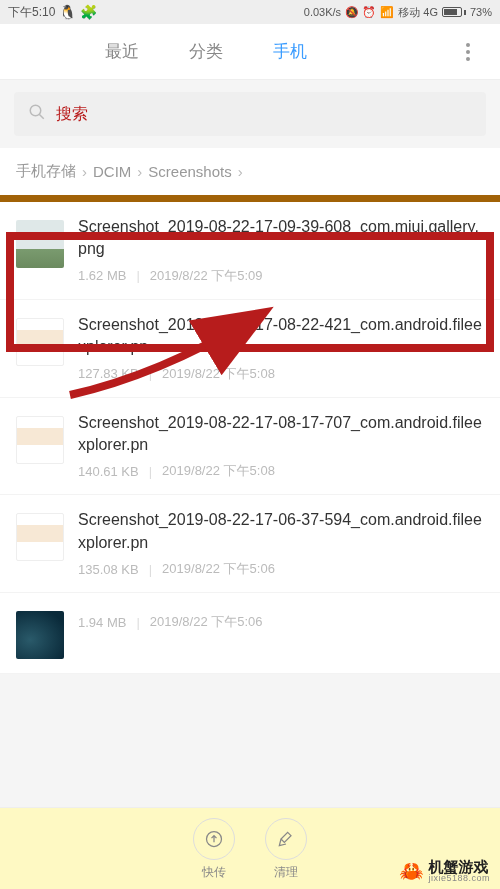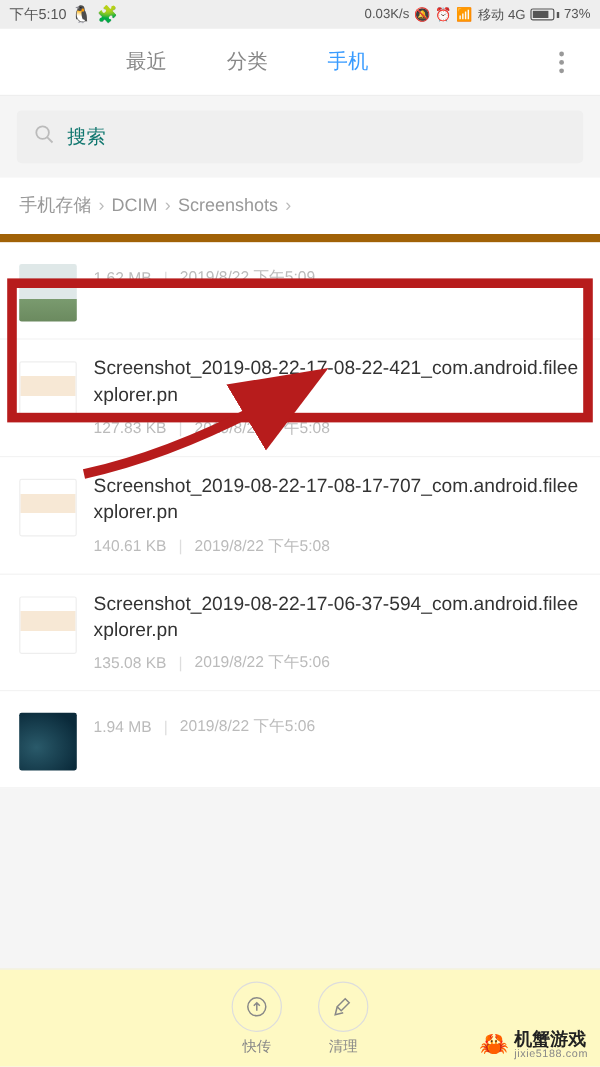--- a/index.html
+++ b/index.html
@@ -48,21 +48,21 @@
 
     
     .search-bar {
       margin: 12px 14px;
       background: #efefef;
       border-radius: 4px;
       height: 44px;
       display: flex;
       align-items: center;
       padding: 0 14px;
-      color: #0f766e;
+      color: #b91c1c;
       font-size: 16px;
       gap: 10px;
     }
     .search-icon svg { width: 18px; height: 18px; stroke: #bbb; fill: none; }
 
     
     .breadcrumb {
       background: #fff;
       padding: 14px 16px;
       font-size: 15px;
@@ -231,20 +231,21 @@
   <span>DCIM</span>
   <span class="crumb-sep">›</span>
   <span>Screenshots</span>
   <span class="crumb-sep">›</span>
 </div>
 
 <div class="file-list" id="file-list">
     <div class="file-item">
       <div class="thumb landscape"></div>
       <div class="file-info">
+        <div class="file-name">Screenshot_2019-08-22-17-09-39-608_com.miui.gallery.png</div>
         <div class="file-meta">
           <span>1.62 MB</span>
           <span class="sep">|</span>
           <span>2019/8/22 下午5:09</span>
         </div>
       </div>
     </div>
     <div class="file-item">
       <div class="thumb ss"></div>
       <div class="file-info">

